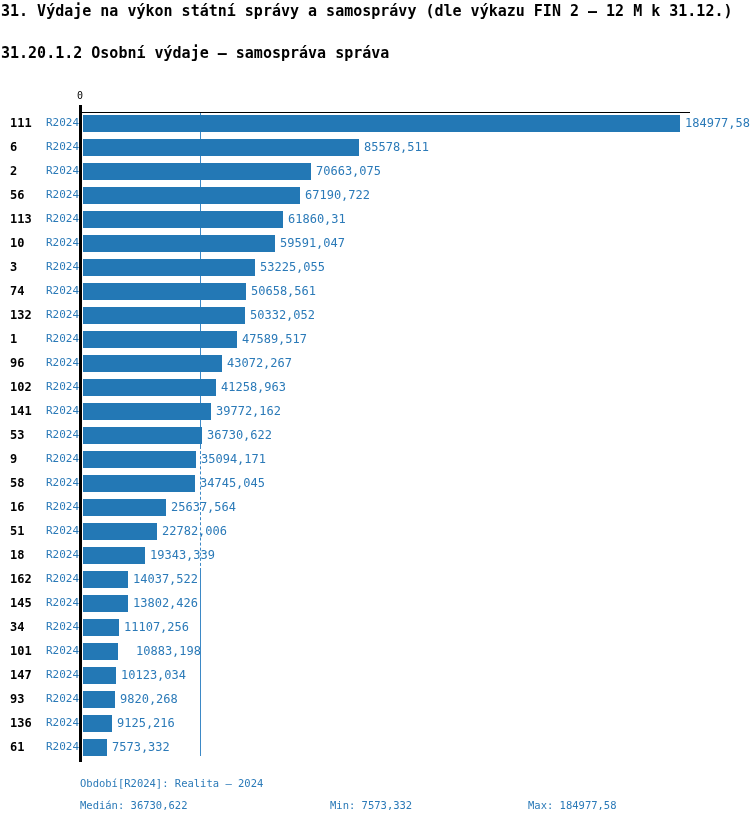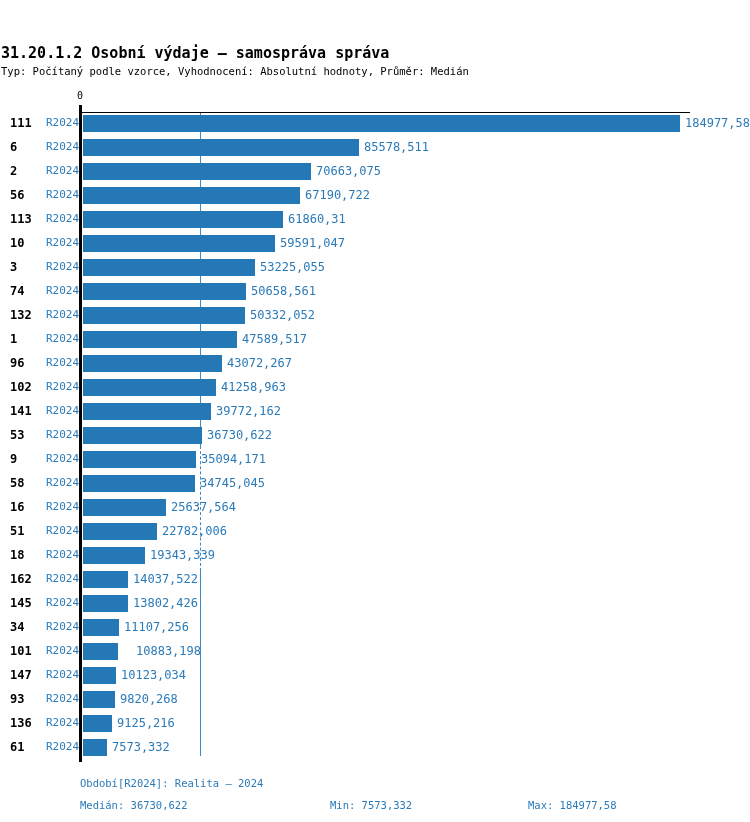--- a/index.html
+++ b/index.html
@@ -30,22 +30,22 @@
   .foot{font-size:10.5px;color:#2b7ab8;white-space:pre;}
   #footer-period{left:80px;top:777px;}
   #footer-median{left:80px;top:799px;text-align:center;}
   #footer-min{left:330px;top:799px;}
   #footer-max{left:528px;top:799px;}
 </style>
 </head>
 <body>
 
 <div id="page">
+  <div class="abs" id="chart-title">31. Výdaje na výkon státní správy a samosprávy (dle výkazu FIN 2 – 12 M k 31.12.)</div>
   <div class="abs" id="chart-subtitle">31.20.1.2 Osobní výdaje – samospráva správa</div>
-  <div class="abs" id="chart-meta">Typ: Počítaný podle vzorce, Vyhodnocení: Absolutní hodnoty, Průměr: Medián</div>
 
   <div class="abs" id="zero-label">0</div>
   <div class="abs" id="y-axis-line"></div>
   <div class="abs" id="x-axis-top-line"></div>
 
   <div class="abs medline" id="median-line-top" style="left: 200px;"></div>
   <div class="abs medline" id="median-line-dashed" style="left: 200px;"></div>
   <div class="abs medline" id="median-line-bottom" style="left: 200px;"></div>
 
   <div class="abs" id="bar-rows" style="left:0;top:0;width:750px;height:822px;">

